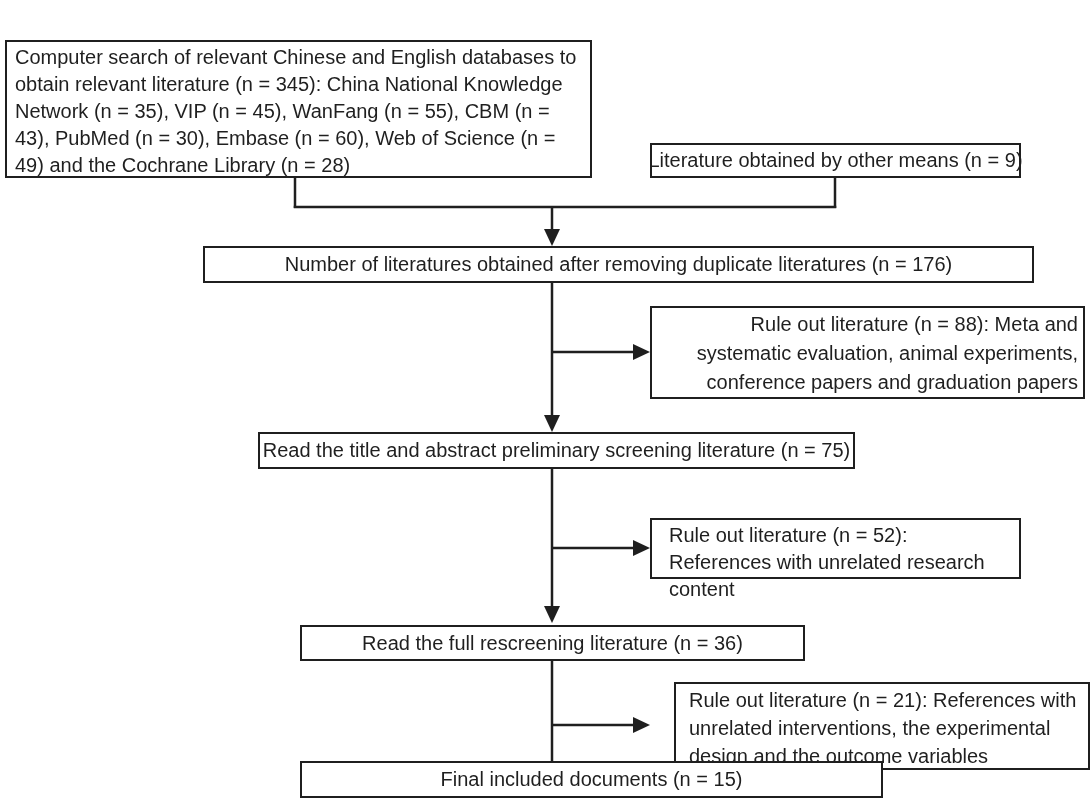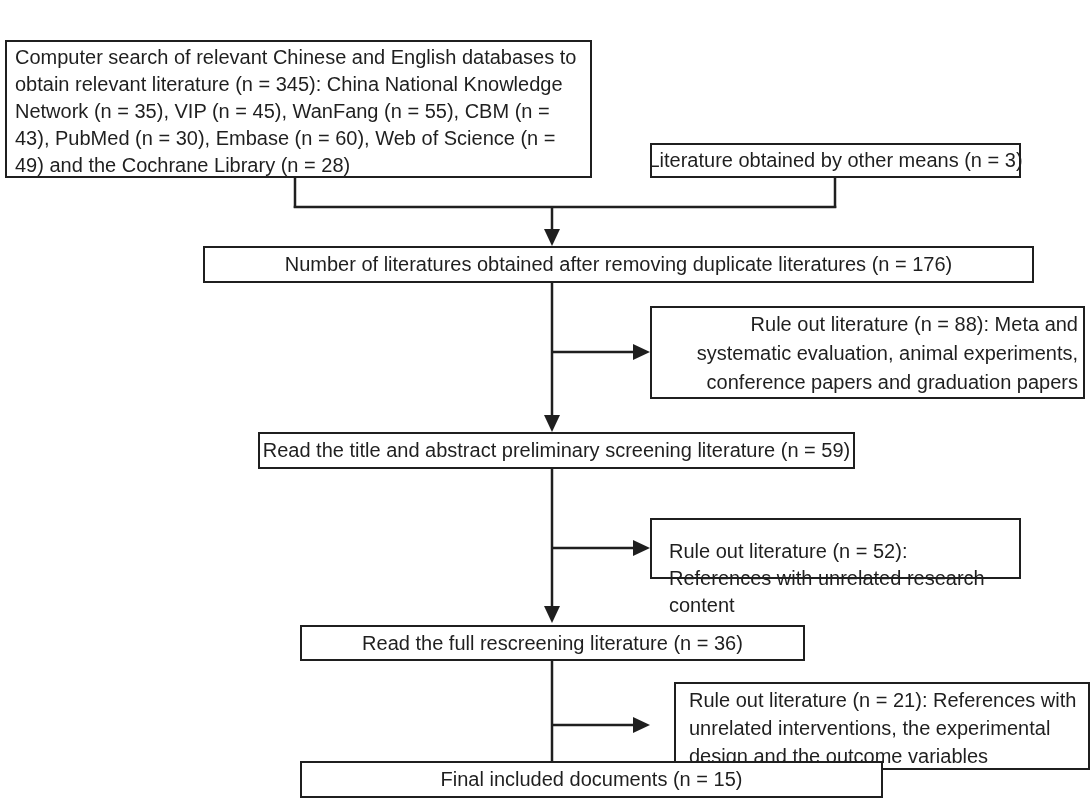--- a/index.html
+++ b/index.html
@@ -34,21 +34,21 @@
     justify-content: center;
     text-align: center;
     white-space: nowrap;
   }
   
   #box-search        { left: 5px;   top: 8px;   width: 587px; height: 138px; padding: 2px 8px; }
   #box-other-means   { left: 650px; top: 111px; width: 371px; height: 35px; }
   #box-dedup         { left: 203px; top: 214px; width: 831px; height: 37px; }
   #box-ruleout-1     { left: 650px; top: 274px; width: 435px; height: 93px;  padding: 2px 5px; line-height: 29px; text-align: right; }
   #box-title-abs     { left: 258px; top: 400px; width: 597px; height: 37px; }
-  #box-ruleout-2     { left: 650px; top: 486px; width: 371px; height: 61px;  padding: 18px 6px 2px 17px; line-height: 27px; }
+  #box-ruleout-2     { left: 650px; top: 486px; width: 371px; height: 61px;  padding: 2px 6px 2px 17px; line-height: 27px; }
   #box-fulltext      { left: 300px; top: 593px; width: 505px; height: 36px; }
   #box-ruleout-3     { left: 674px; top: 650px; width: 416px; height: 88px;  padding: 2px 6px 2px 13px; line-height: 28px; }
   #box-final         { left: 300px; top: 729px; width: 583px; height: 37px; }
 
   #connector-layer {
     position: absolute;
     left: 0; top: 0;
     width: 1090px;
     height: 807px;
     pointer-events: none;
@@ -107,27 +107,27 @@
     </g>
 
     <g>
       <line x1="552" y1="693" x2="634" y2="693"></line>
       <polygon points="633,685 633,701 650,693"></polygon>
     </g>
   </svg>
 
   <div class="box left-text" id="box-search">Computer search of relevant Chinese and English databases to obtain relevant literature (n = 345): China National Knowledge Network (n = 35), VIP (n = 45), WanFang (n = 55), CBM (n = 43), PubMed (n = 30), Embase (n = 60), Web of Science (n = 49) and the Cochrane Library (n = 28)</div>
 
-  <div class="box center-text" id="box-other-means">Literature obtained by other means (n = 3)</div>
+  <div class="box center-text" id="box-other-means">Literature obtained by other means (n = 9)</div>
 
   <div class="box center-text" id="box-dedup">Number of literatures obtained after removing duplicate literatures (n = 176)</div>
 
   <div class="box left-text" id="box-ruleout-1">Rule out literature (n = 88): Meta and systematic evaluation, animal experiments, conference papers and graduation papers</div>
 
-  <div class="box center-text" id="box-title-abs">Read the title and abstract preliminary screening literature (n = 59)</div>
+  <div class="box center-text" id="box-title-abs">Read the title and abstract preliminary screening literature (n = 75)</div>
 
   <div class="box left-text" id="box-ruleout-2">Rule out literature (n = 52): References with unrelated research content</div>
 
   <div class="box center-text" id="box-fulltext">Read the full rescreening literature (n = 36)</div>
 
   <div class="box left-text" id="box-ruleout-3">Rule out literature (n = 21): References with unrelated interventions, the experimental design and the outcome variables</div>
 
   <div class="box center-text" id="box-final">Final included documents (n = 15)</div>
 
 </div>

